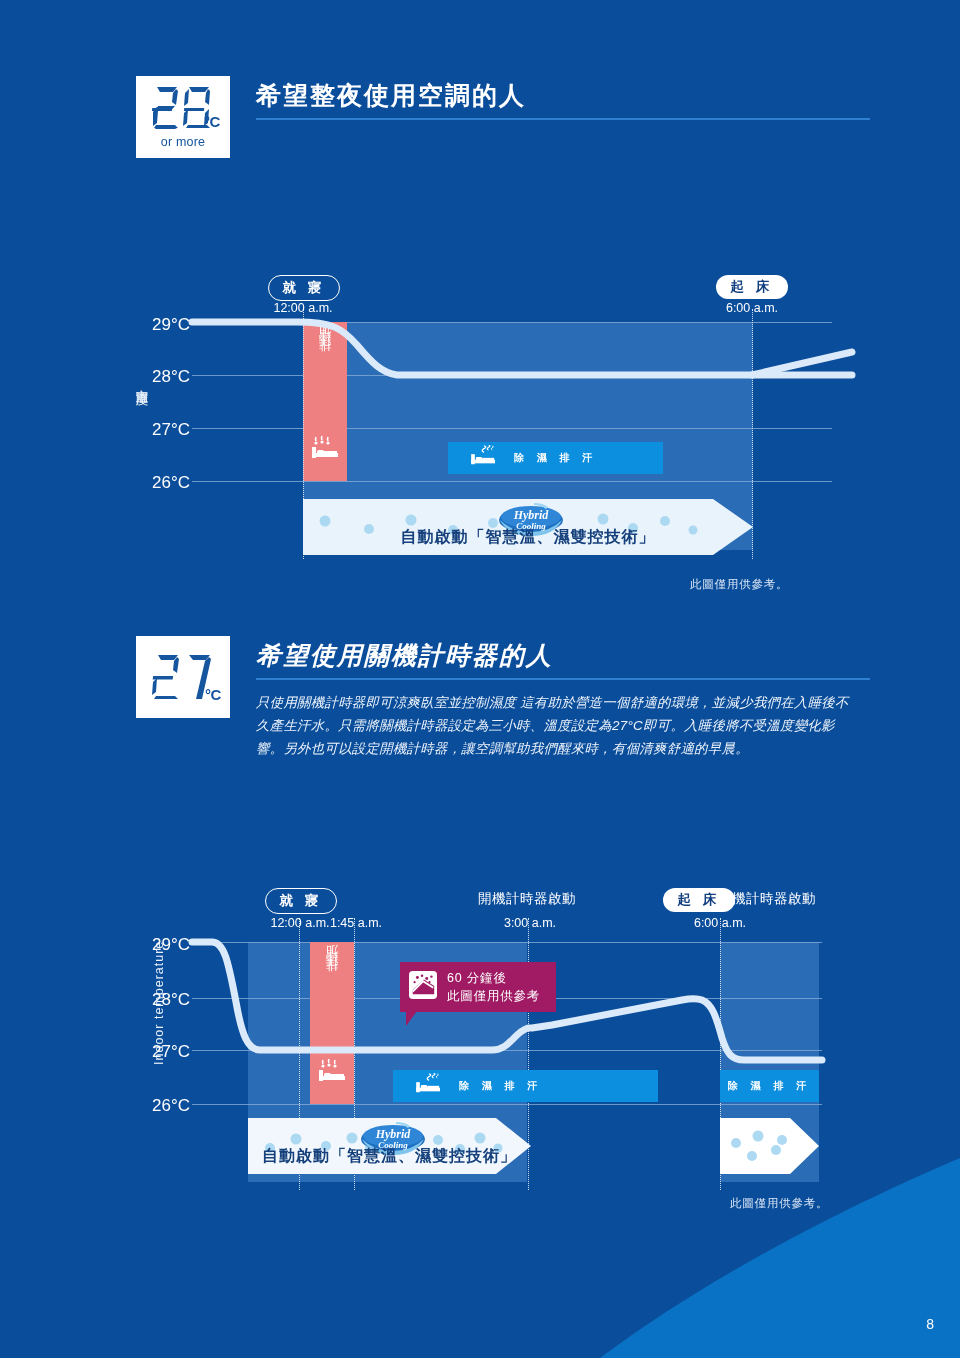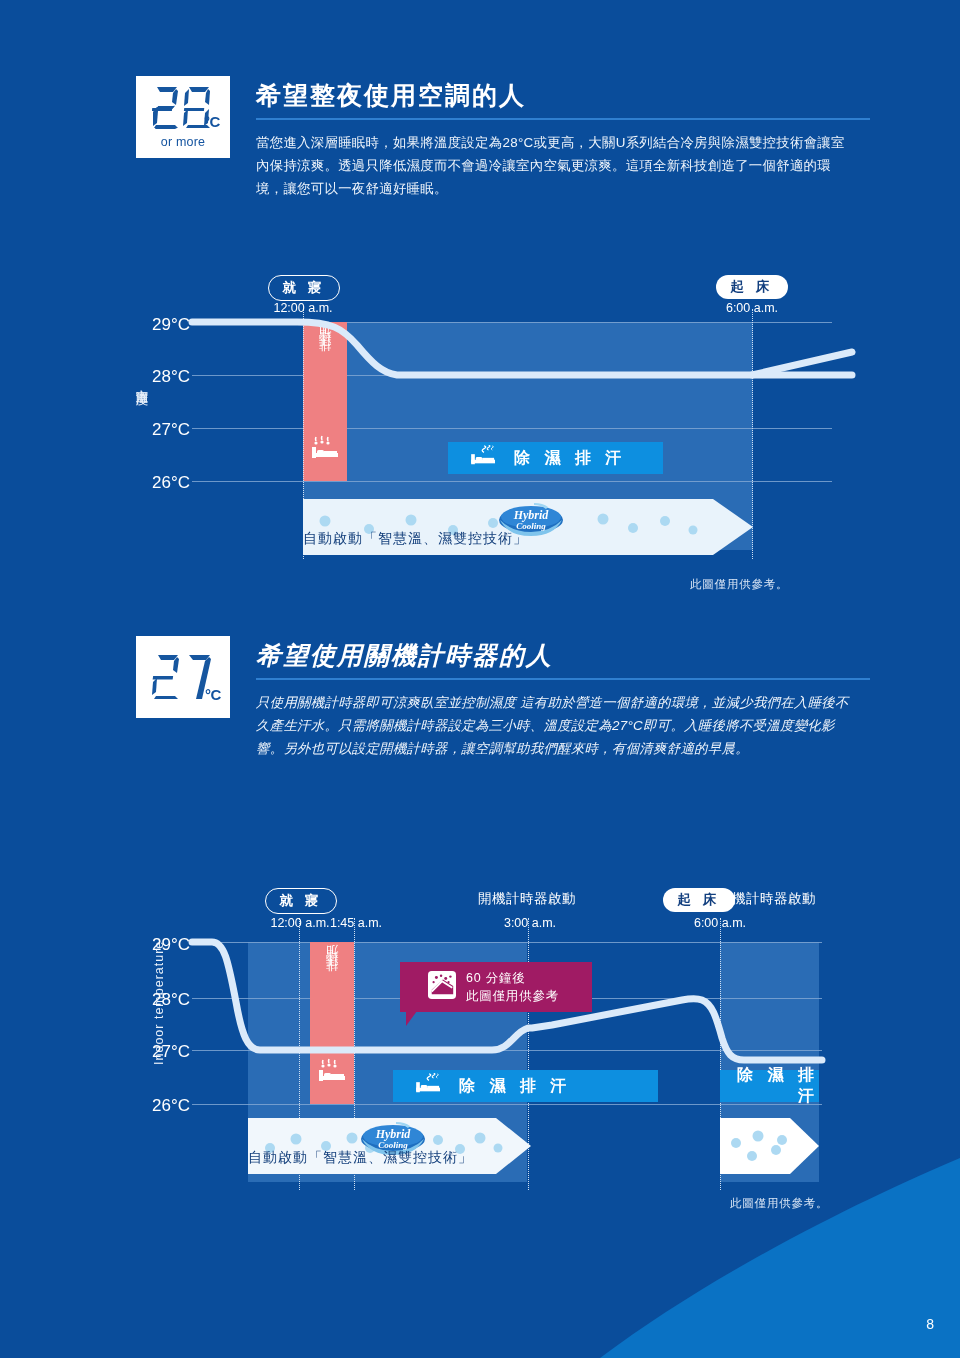--- a/index.html
+++ b/index.html
@@ -76,27 +76,27 @@
     writing-mode:vertical-rl; text-orientation:upright;
     transform:rotate(180deg);
     color:#ffffff; font-size:12.5px; letter-spacing:5px; margin-top:20px;
   }
   .redband .bedicon{ position:absolute; bottom:16px; left:50%; transform:translateX(-50%); }
 
   .dehum{
     position:absolute; background:#0d8fe0; display:flex; align-items:center;
     gap:16px; padding-left:22px;
   }
-  .dehum .dtxt{ font-size:16px; color:#ffffff; letter-spacing:5px; font-weight:bold;text-align:right; }
+  .dehum .dtxt{ font-size:10px; color:#ffffff; letter-spacing:5px; font-weight:bold; }
   .dehum.plain{ justify-content:center; padding-left:0; }
 
   .hybrid-arrow{ position:absolute; }
   .hy-label{
-    position:absolute; left:0; right:0; bottom:7px; 
-    font-size:14px; color:#15407c; letter-spacing:1px; font-weight:normal;
+    position:absolute; left:0; right:0; bottom:7px; text-align:center;
+    font-size:16px; color:#15407c; letter-spacing:1px; font-weight:bold;
   }
   .hy-logo{ position:absolute; }
 
   .callout{
     position:absolute; background:#a01b64; display:flex; align-items:center; gap:10px;
     padding:7px 14px 7px 9px;
   }
   .callout .ctext{ font-size:12.5px; line-height:1.45; letter-spacing:.8px; color:#fff; }
   .callout .tail{
     position:absolute; left:6px; bottom:-14px; width:0; height:0;
@@ -142,21 +142,20 @@
     </div>
     <div style="display:flex;align-items:flex-end;margin-top:-18px;margin-left:56px;">
       <span class="deg-c">°C</span>
     </div>
     <div class="ormore">or more</div>
   </div>
 
   <div class="sec-head" style="top:4px;">
     <div class="sec-title">希望整夜使用空調的人</div>
     <div class="sec-rule"></div>
-    <div class="sec-body">當您進入深層睡眠時，如果將溫度設定為28°C或更高，大關U系列結合冷房與除濕雙控技術會讓室內保持涼爽。透過只降低濕度而不會過冷讓室內空氣更涼爽。這項全新科技創造了一個舒適的環境，讓您可以一夜舒適好睡眠。</div>
   </div>
 </div>
 
 <div class="chart" style="left:0; top:265px; width:960px; height:330px;">
 
   <div class="axis-title vert-cn" style="left:133px; top:114px;">室內溫度</div>
 
   <div class="ytick" style="left:150px; width:40px; top:50px;">29°C</div>
   <div class="ytick" style="left:150px; width:40px; top:102px;">28°C</div>
   <div class="ytick" style="left:150px; width:40px; top:155px;">27°C</div>
@@ -345,21 +344,21 @@
         </g>
       </svg>
     </span>
     <span class="dtxt">除 濕 排 汗</span>
   </div>
 
   <div class="dehum plain" style="left:720px; top:190px; width:99px; height:32px;">
     <span class="dtxt">除 濕 排 汗</span>
   </div>
 
-  <div class="callout" style="left:400px; top:82px; width:192px;justify-content:center;">
+  <div class="callout" style="left:400px; top:82px; width:156px;">
     <span>
       <svg width="28" height="28" viewBox="0 0 30 30" aria-hidden="true">
         <rect x="0" y="0" width="30" height="30" rx="4" fill="#ffffff"></rect>
         <g fill="#a01b64">
           <path d="M4 20 L16 9 L27 16 L27 25 L4 25 Z"></path>
           <circle cx="9" cy="7" r="1.6"></circle>
             <circle cx="14" cy="5" r="1.3"></circle>
           <circle cx="19" cy="8" r="1.6"></circle>
             <circle cx="24" cy="6" r="1.3"></circle>
           <circle cx="6" cy="12" r="1.2"></circle>

